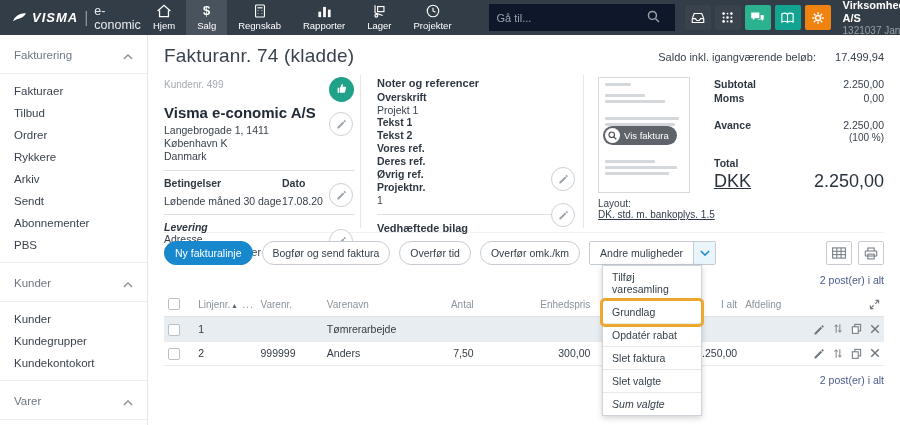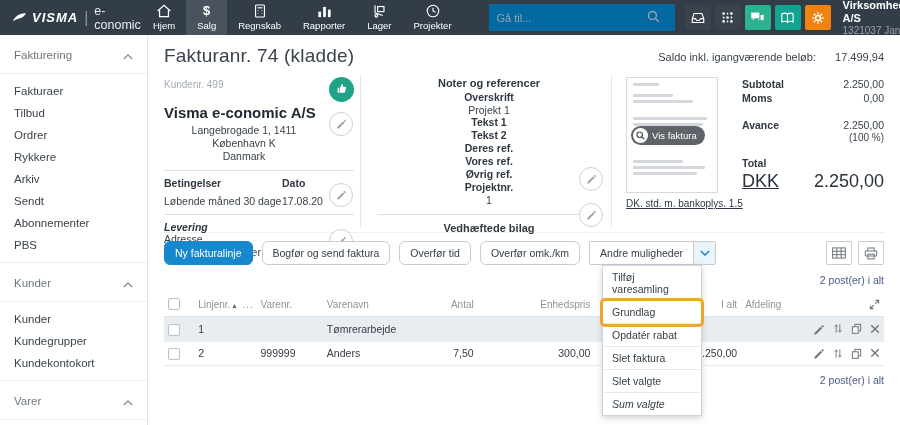--- a/index.html
+++ b/index.html
@@ -11,21 +11,21 @@
   .topbar { position:absolute; top:0; left:0; width:900px; height:35px; background:#333D47; display:flex; align-items:stretch; z-index:50; }
   .logo { display:flex; align-items:center; padding:0 12px; width:142px; flex:none; }
   .logo .brand { color:#fff; font-weight:bold; font-style:italic; font-size:13px; letter-spacing:1px; margin-left:5px; }
   .logo .sep { color:#8b949c; margin:0 6px; font-weight:300; }
   .logo .product { color:#e8ebee; font-size:12.5px; font-weight:300; }
   .mainnav { display:flex; align-items:stretch; }
   .navitem { display:flex; flex-direction:column; align-items:center; justify-content:center; padding:0 11px; cursor:pointer; }
   .navitem.active { background:#49535D; }
   .navitem .nlabel { color:#fff; font-size:9.5px; margin-top:2px; }
   .navitem svg { display:block; }
-  .search { display:flex; align-items:center; background:#0369a1; margin:4px 0 4px 26px; width:186px; padding:0 8px; flex:none; }
+  .search { display:flex; align-items:center; background:#0f172a; margin:4px 0 4px 26px; width:186px; padding:0 8px; flex:none; }
   .search input { background:transparent; border:none; outline:none; color:#c8cdd2; font-size:11px; width:150px; font-family:"Liberation Sans",sans-serif; }
   .search input::placeholder { color:#9AA2AA; }
   .tiles { display:flex; align-items:center; margin-left:10px; gap:4px; }
   .tile { width:26px; height:25px; border-radius:2px; display:flex; align-items:center; justify-content:center; cursor:pointer; }
   .tile.dark { background:#3A434C; }
   .company { margin-left:12px; display:flex; flex-direction:column; justify-content:center; }
   .company .cname { color:#fff; font-size:11px; font-weight:bold; line-height:13px; }
   .company .cmeta { color:#99A1A9; font-size:10px; line-height:12px; }
 
   
@@ -46,34 +46,34 @@
   .saldo .sv { margin-left:16px; }
 
   
   .info { display:flex; margin-top:8px; border-bottom:1px solid #EFF1F3; padding-bottom:4px; height:158px; }
   .col1 { width:196px; flex:none; padding-right:2px; }
   .c1row { display:flex; }
   .c1text { flex:1; min-width:0; }
   .c1icons { width:34px; flex:none; display:flex; flex-direction:column; align-items:center; gap:10px; padding-top:2px; }
   .kundenr { font-size:10px; color:#A2AAB1; margin-top:4px; }
   .custname { font-size:15px; font-weight:bold; color:#222B35; margin-top:14px; }
-  .addr, .country { font-size:10.5px; color:#39424C; line-height:13px;text-align:center; }
+  .addr, .country { font-size:10.5px; color:#39424C; line-height:13px; }
   .addr { margin-top:3px; }
   .hr1 { border-top:1px solid #DCE0E4; margin:7px 0 6px 0; width:190px; }
   .terms-grid { display:flex; }
   .terms-grid .tcol1 { width:118px; }
   .tlabel { font-size:10.5px; font-weight:bold; color:#2F3842; }
   .tval { font-size:10.5px; color:#39424C; margin-top:6px; }
   .lev-label { font-size:10.5px; font-weight:bold; color:#2F3842;font-style:italic; }
   .lev-line { font-size:10.5px; color:#39424C; line-height:13px; }
 
   .pencil-btn { width:24px; height:24px; border:1px solid #CBD1D6; border-radius:50%; background:#fff; display:flex; align-items:center; justify-content:center; cursor:pointer; }
   .badge-ok { width:25px; height:25px; border-radius:50%; background:#1FA287; display:flex; align-items:center; justify-content:center; }
 
-  .col2 { width:252px; flex:none; border-left:1px solid #E5E8EB; border-right:1px solid #E5E8EB; padding:2px 10px 0 16px; position:relative;text-align:center; }
+  .col2 { width:224px; flex:none; border-left:1px solid #E5E8EB; border-right:1px solid #E5E8EB; padding:2px 10px 0 16px; position:relative; }
   .notes-title { font-size:11px; font-weight:bold; color:#2F3842; margin-bottom:2px; }
   .nf-label { font-size:10.5px; font-weight:bold; color:#2F3842; line-height:13px; }
   .nf-val { font-size:10.5px; color:#39424C; line-height:12px; }
   .hr2 { border-top:1px solid #DCE0E4; margin:8px 0 7px 0; }
   .att-title { font-size:11px; font-weight:bold; color:#2F3842; }
   .pencil-abs1 { position:absolute; right:8px; top:92px; }
   .pencil-abs2 { position:absolute; right:8px; top:128px; }
 
   .col3 { flex:1; padding-left:14px; padding-top:2px; }
   .previewrow { display:flex; }
@@ -89,21 +89,21 @@
   .trow .tl1 { font-weight:bold; color:#2F3842; }
   .trow .tv1 { color:#39424C; text-align:right; }
   .tpct { text-align:right; font-size:10px; color:#39424C; }
   .total-label { font-weight:bold; font-size:10.5px; color:#2F3842; margin-top:14px; }
   .dkkrow { display:flex; justify-content:space-between; align-items:baseline; margin-top:2px; }
   .dkk { font-size:18px; color:#2A333D; text-decoration:underline; }
   .totalval { font-size:18px; color:#2A333D; }
 
   
   .actionsrow { display:flex; align-items:center; margin-top:8px; gap:9px; }
-  .btn { font-family:"Liberation Sans",sans-serif; font-size:10.5px; padding:5px 10px; border:1px solid #C6CCD2; background:#fff; color:#333E48; border-radius:6px; cursor:pointer; white-space:nowrap; }
+  .btn { font-family:"Liberation Sans",sans-serif; font-size:10.5px; padding:5px 10px; border:1px solid #C6CCD2; background:#fff; color:#333E48; border-radius:12px; cursor:pointer; white-space:nowrap; }
   .btn.primary { background:#1787CE; border-color:#1787CE; color:#fff; }
   .split { display:flex; align-items:stretch; border:1px solid #C6CCD2; border-radius:2px; position:relative; }
   .split .slabel { font-size:10.5px; padding:5px 10px; background:#fff; color:#333E48; cursor:pointer; white-space:nowrap; }
   .split .schev { width:22px; background:#EAF4FB; border-left:1px solid #C6CCD2; display:flex; align-items:center; justify-content:center; cursor:pointer; }
   .toolicons { margin-left:auto; display:flex; gap:6px; }
   .iconbtn { width:26px; height:24px; border:1px solid #C6CCD2; background:#fff; border-radius:2px; display:flex; align-items:center; justify-content:center; cursor:pointer; }
 
   
   .menu { position:absolute; top:calc(100% + 1px); left:12px; width:100px; background:#fff; border:1px solid #CFD5DA; box-shadow:0 2px 6px rgba(0,0,0,.18); z-index:60; }
   .mitem { font-size:10.5px; color:#333E48; padding:5px 9px; border-bottom:1px solid #E7EAEC; cursor:pointer; background:#fff; position:relative; }
@@ -380,22 +380,22 @@
           </div>
         </div>
       </div>
 
       <div class="col2">
         <div class="notes-title">Noter og referencer</div>
         <div class="nf-label">Overskrift</div>
         <div class="nf-val">Projekt 1</div>
         <div class="nf-label">Tekst 1</div>
         <div class="nf-label">Tekst 2</div>
+        <div class="nf-label">Vores ref.</div>
         <div class="nf-label">Deres ref.</div>
-        <div class="nf-label">Vores ref.</div>
         <div class="nf-label">Øvrig ref.</div>
         <div class="nf-label">Projektnr.</div>
         <div class="nf-val">1</div>
         <div class="hr2"></div>
         <div class="att-title">Vedhæftede bilag</div>
         <div class="pencil-abs1 pencil-btn">
           <span><svg width="11" height="11" viewBox="0 0 16 16" fill="#9AA1A8">
                 <path d="M2 13.2 L10.2 5 L12.2 7 L4 15.2 H2 Z M11 4.2 L12.6 2.6 L14.6 4.6 L13 6.2 Z"></path>
               </svg></span>
         </div>
@@ -442,20 +442,21 @@
             </div>
             <div class="tpct">(100 %)</div>
             <div class="total-label">Total</div>
             <div class="dkkrow">
               <span class="dkk">DKK</span>
               <span class="totalval">2.250,00</span>
             </div>
           </div>
         </div>
         <div class="layoutblock">
+          <div>Layout:</div>
           <span class="layoutlink">DK. std. m. bankoplys. 1.5</span>
         </div>
       </div>
     </section>
 
     <div class="actionsrow">
       <button class="btn primary">Ny fakturalinje</button>
       <button class="btn">Bogfør og send faktura</button>
       <button class="btn">Overfør tid</button>
       <button class="btn">Overfør omk./km</button>

